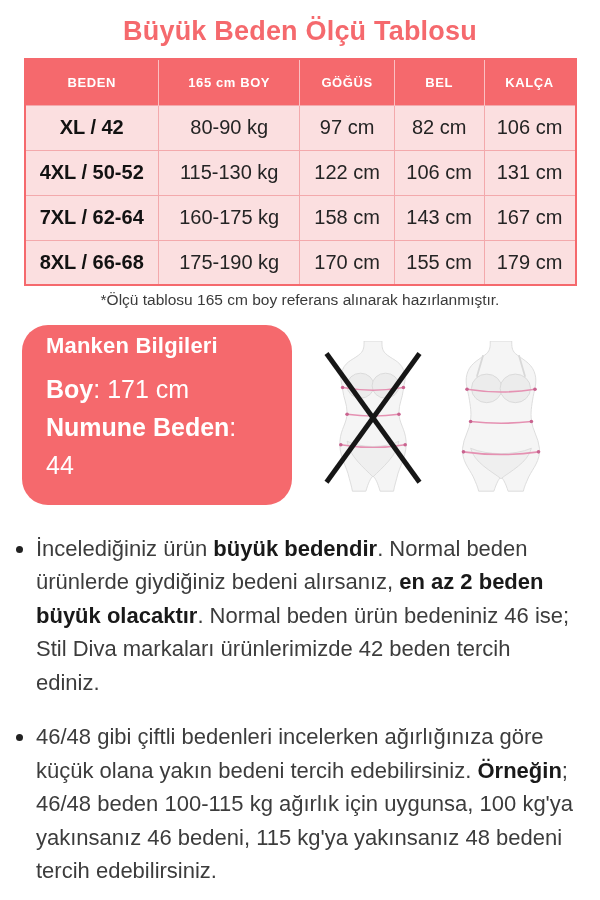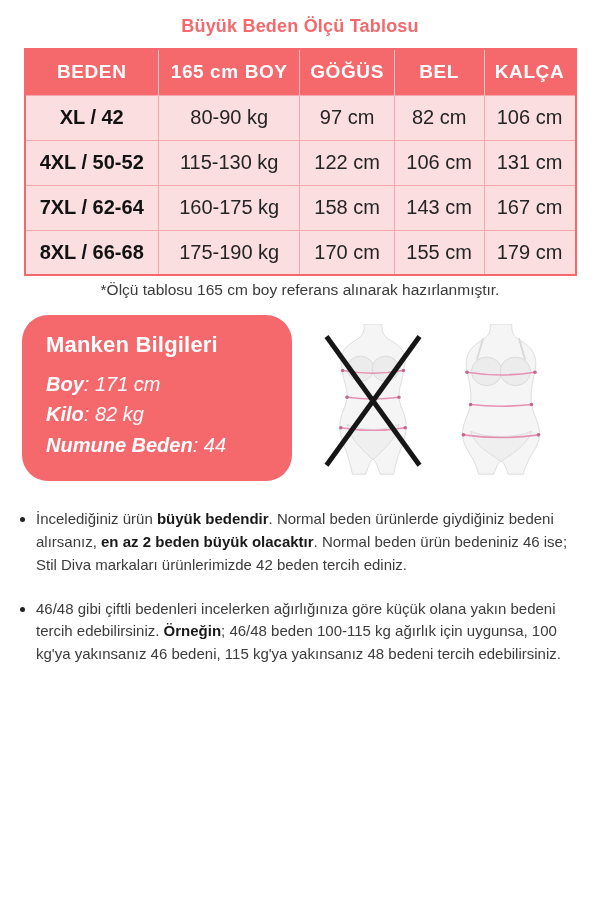--- a/index.html
+++ b/index.html
@@ -12,57 +12,57 @@
   *{box-sizing:border-box;}
   html,body{margin:0;padding:0;}
   body{
     width:600px;height:900px;overflow:hidden;background:#fff;
     font-family:"Liberation Sans",sans-serif;color:var(--text_dark);
   }
   .page{width:600px;height:900px;}
 
   .title{
     margin:16px 0 11px;text-align:center;
-    font-size:18px;font-weight:bold;color:var(--coral);letter-spacing:0.2px;
+    font-size:27px;font-weight:bold;color:var(--coral);letter-spacing:0.2px;
   }
 
   table.size-table{
     width:553px;margin:0 auto;border-collapse:collapse;table-layout:fixed;
     border:2px solid var(--coral);
   }
   .size-table thead th{
-    background:var(--coral);color:#fff;font-size:19px;font-weight:bold;
+    background:var(--coral);color:#fff;font-size:13px;font-weight:bold;
     height:46px;letter-spacing:0.6px;border-left:1px solid #FAC0C2;
   }
   .size-table thead th:first-child{border-left:none;}
   .size-table tbody td{
     background:var(--cell_bg);height:45px;text-align:center;
     font-size:20px;color:#242424;border:1px solid var(--border_light);
   }
   .size-table tbody td:first-child{font-weight:bold;color:#121212;}
 
   .footnote{
     text-align:center;font-size:15.5px;color:#3a3a3a;margin:5px 0 0;
   }
 
   .info-row{display:flex;align-items:center;margin:16px 18px 0 22px;}
   .model-card{
     background:var(--coral);border-radius:26px;color:#fff;
-    width:270px;min-height:150px;padding:17px 24px 21px;flex:0 0 auto;
+    width:270px;min-height:150px;padding:8px 24px 21px;flex:0 0 auto;
   }
   .model-title{font-size:22px;font-weight:bold;margin-bottom:11px;letter-spacing:0.2px;}
-  .model-line{font-size:20px;line-height:1.52;font-style:italic;}
+  .model-line{font-size:25px;line-height:1.52;}
   .model-line .b{font-weight:bold;}
 
   .figures{flex:1;display:flex;justify-content:center;align-items:center;gap:16px;padding-top:4px;}
   .fig{width:112px;height:152px;display:block;}
 
   ul.notes{
     margin:27px 26px 0 16px;padding-left:20px;
-    font-size:15px;line-height:1.52;color:#3c3c3c;
+    font-size:22px;line-height:1.52;color:#3c3c3c;
   }
   ul.notes li{margin-bottom:21px;}
   ul.notes li::marker{color:#222;}
   ul.notes b{color:#191919;}
 </style>
 </head>
 <body>
 
 <div class="page">
 
@@ -117,21 +117,20 @@
       </tbody>
   </table>
 
   <p class="footnote">*Ölçü tablosu 165 cm boy referans alınarak hazırlanmıştır.</p>
 
   <div class="info-row">
     <div class="model-card">
       <div class="model-title">Manken Bilgileri</div>
       <div>
           <div class="model-line"><span class="b">Boy</span>: 171 cm</div>
-          <div class="model-line"><span class="b">Kilo</span>: 82 kg</div>
           <div class="model-line"><span class="b">Numune Beden</span>: 44</div>
         </div>
     </div>
 
     <div class="figures">
 
       <svg class="fig" viewBox="0 0 120 170" aria-hidden="true">
         <path d="M50,0 C50,6 50,10 46,14 C40,20 30,22 26,32 C22,40 25,46 26,54 C27,64 31,70 31,80 C31,92 24,98 23,112 C22,126 28,136 32,148 C34,156 36,162 37,168 L52,168 C55,158 57,154 60,151 C63,154 65,158 68,168 L83,168 C84,162 86,156 88,148 C92,136 98,126 97,112 C96,98 89,92 89,80 C89,70 93,64 94,54 C95,46 98,40 94,32 C90,22 80,20 74,14 C70,10 70,6 70,0 Z" fill="#F5F5F5" stroke="#DADADA" stroke-width="1"></path>
         <ellipse cx="46" cy="50" rx="15" ry="14" fill="#ECECEC" stroke="#D8D8D8" stroke-width="1"></ellipse>
         <ellipse cx="74" cy="50" rx="15" ry="14" fill="#ECECEC" stroke="#D8D8D8" stroke-width="1"></ellipse>

